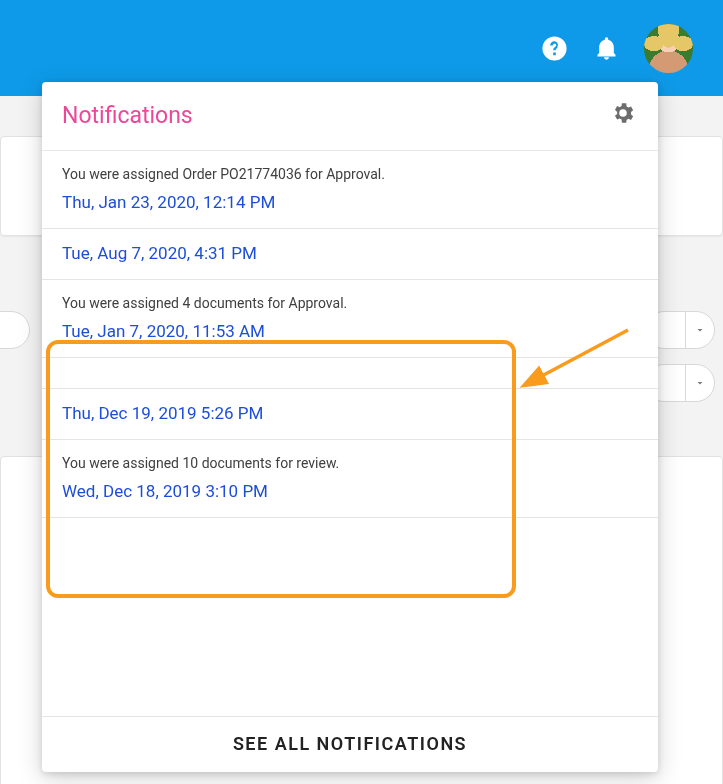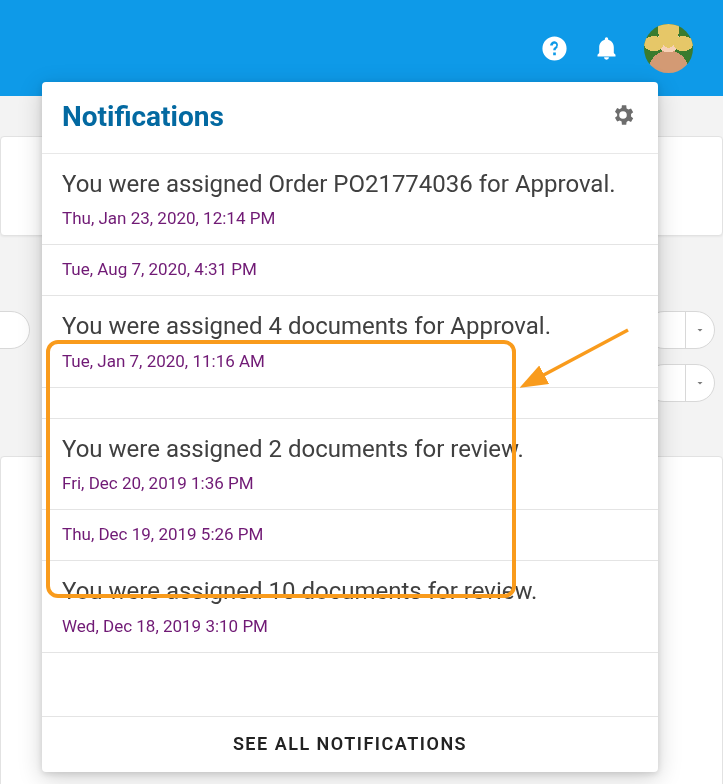--- a/index.html
+++ b/index.html
@@ -68,23 +68,23 @@
     overflow: hidden;
   }
   .panel-header {
     display: flex;
     align-items: center;
     justify-content: space-between;
     padding: 18px 22px 20px 20px;
     border-bottom: 1px solid #e8e8e8;
   }
   .panel-title {
-    font-size: 28px;
-    font-weight: 700;
-    color: #0369a1;
+    font-size: 23px;
+    font-weight: 400;
+    color: #ec4899;
   }
   .gear-btn { cursor:pointer; color:#6d6d6d; }
 
   .list-wrap {
     flex: 1 1 auto;
     position: relative;
     overflow: hidden;
   }
   .list {
     position:absolute; inset:0;
@@ -94,29 +94,29 @@
   .list::-webkit-scrollbar { width: 14px; }
   .list::-webkit-scrollbar-track { background: #f0f0f0; }
   .list::-webkit-scrollbar-thumb { background: #b8b8b8; border-radius: 2px; }
 
   .item {
     padding: 14px 20px 16px 20px;
     border-bottom: 1px solid #e4e4e4;
     cursor: pointer;
   }
   .item-title {
-    font-size: 24px;
+    font-size: 14px;
     color: #404040;
     font-weight: 400;
     margin-bottom: 8px;
     line-height: 1.35;
   }
   .item-time {
     font-size: 17px;
-    color: #701a75;
+    color: #1d4ed8;
   }
 
   .panel-footer {
     border-top: 1px solid #e4e4e4;
     text-align: center;
     padding: 16px 0 18px 0;
     font-size: 18px;
     font-weight: 600;
     letter-spacing: 1.5px;
     color: #222;
@@ -183,27 +183,23 @@
     <div class="list" id="notif-list">
         <div class="item">
           <div class="item-title">You were assigned Order PO21774036 for Approval.</div>
           <div class="item-time">Thu, Jan 23, 2020, 12:14 PM</div>
         </div>
         <div class="item">
           <div class="item-time">Tue, Aug 7, 2020, 4:31 PM</div>
         </div>
         <div class="item">
           <div class="item-title">You were assigned 4 documents for Approval.</div>
-          <div class="item-time">Tue, Jan 7, 2020, 11:16 AM</div>
-        </div>
-        <div class="item">
-        </div>
-        <div class="item">
-          <div class="item-title">You were assigned 2 documents for review.</div>
-          <div class="item-time">Fri, Dec 20, 2019 1:36 PM</div>
+          <div class="item-time">Tue, Jan 7, 2020, 11:53 AM</div>
+        </div>
+        <div class="item">
         </div>
         <div class="item">
           <div class="item-time">Thu, Dec 19, 2019 5:26 PM</div>
         </div>
         <div class="item">
           <div class="item-title">You were assigned 10 documents for review.</div>
           <div class="item-time">Wed, Dec 18, 2019 3:10 PM</div>
         </div>
       </div>
   </div>

